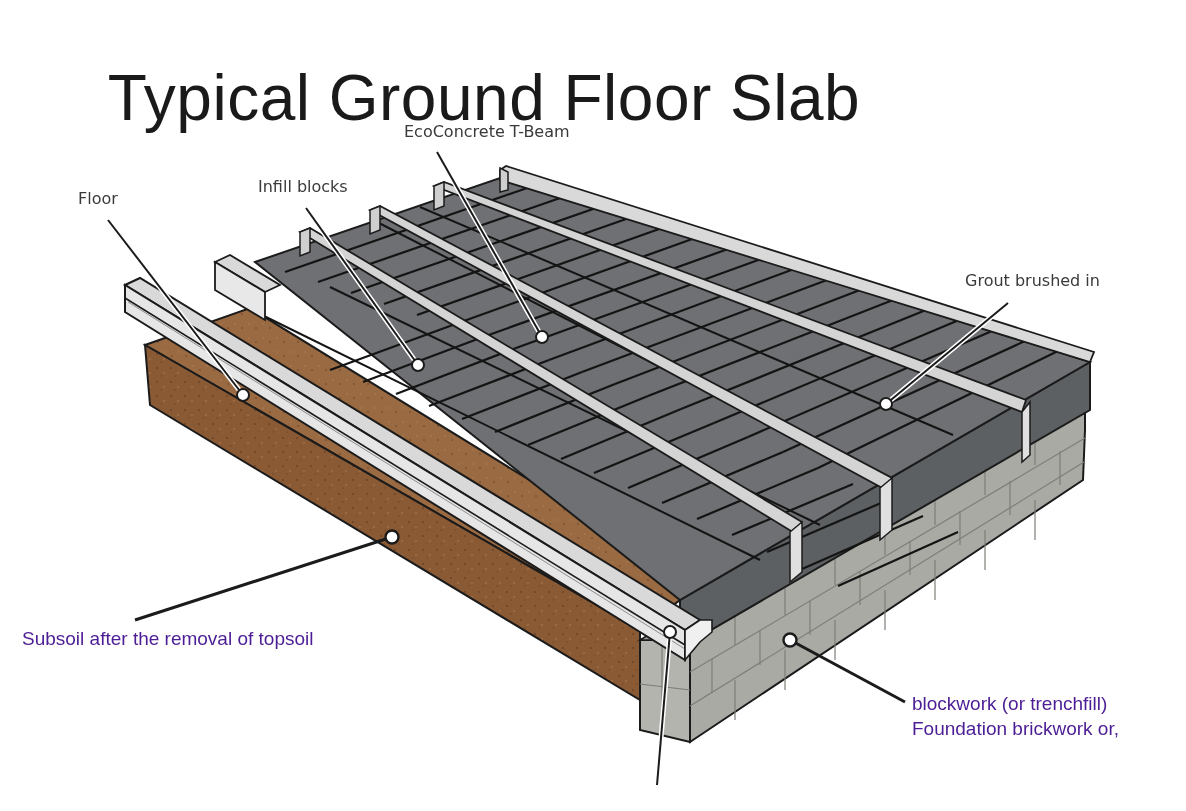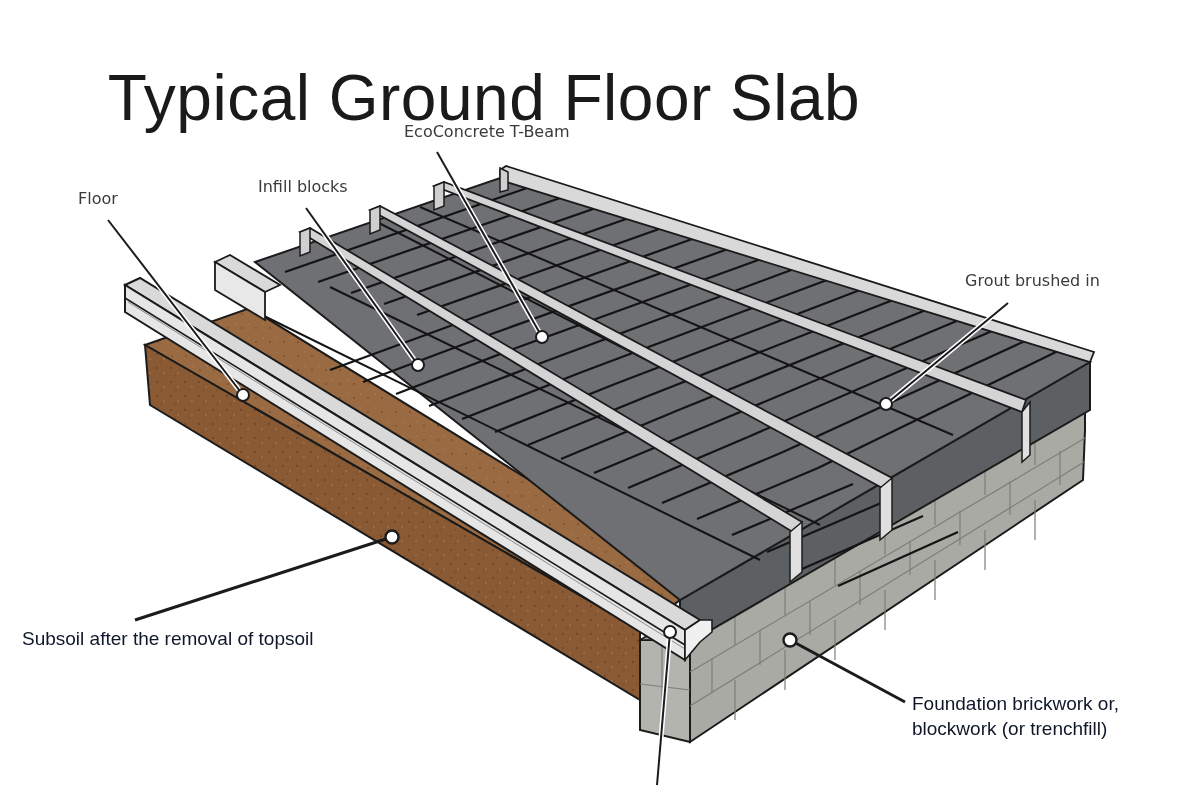--- a/index.html
+++ b/index.html
@@ -2,21 +2,21 @@
 <html><head>
 <meta charset="utf-8">
 <style>
   html, body { margin: 0; padding: 0; background: #ffffff; }
   body { width: 1186px; height: 811px; position: relative; overflow: hidden;
          font-family: "Liberation Sans", sans-serif; }
   #title { position: absolute; left: 0; top: 18px; width: 968px; text-align: center;
            font-size: 64px; color: #1a1a1a; letter-spacing: 0.5px; font-weight: normal; }
   .label { position: absolute; color: #333333; white-space: nowrap; }
   .label.humanist { font-family: "DejaVu Sans", sans-serif; font-size: 16px; color: #3a3a3a; }
-  .label.grotesk { font-family: "Liberation Sans", sans-serif; font-size: 19px; color: #0f172a; line-height: 25px; }
+  .label.grotesk { font-family: "Liberation Sans", sans-serif; font-size: 19px; color: #4c1d95; line-height: 25px; }
   #drawing { position: absolute; left: 0; top: 0; }
 </style>
 </head>
 <body>
 
 <h1 id="title">Typical Ground Floor Slab</h1>
 
 <svg id="drawing" width="1186" height="811" viewBox="0 0 1186 811" xmlns="http://www.w3.org/2000/svg">
   <defs>
     <pattern id="soilTex" width="14" height="14" patternUnits="userSpaceOnUse">
@@ -218,16 +218,16 @@
 </svg>
 
 <div class="label humanist" style="left:404px; top:122px;">EcoConcrete T-Beam</div>
 <div class="label humanist" style="left:78px; top:189px;">Floor</div>
 <div class="label humanist" style="left:258px; top:177px;">Infill blocks</div>
 <div class="label humanist" style="left:965px; top:271px;text-align:right;">Grout brushed in</div>
 <div class="label grotesk" style="left:22px; top:626px;">
   <div>Subsoil after the removal of topsoil</div>
 </div>
 <div class="label grotesk" style="left:912px; top:691px;">
+  <div>blockwork (or trenchfill)</div>
   <div>Foundation brickwork or,</div>
-  <div>blockwork (or trenchfill)</div>
 </div>
 <div class="label humanist" style="left:637px; top:814px;">DPC</div>
 
 </body></html>

